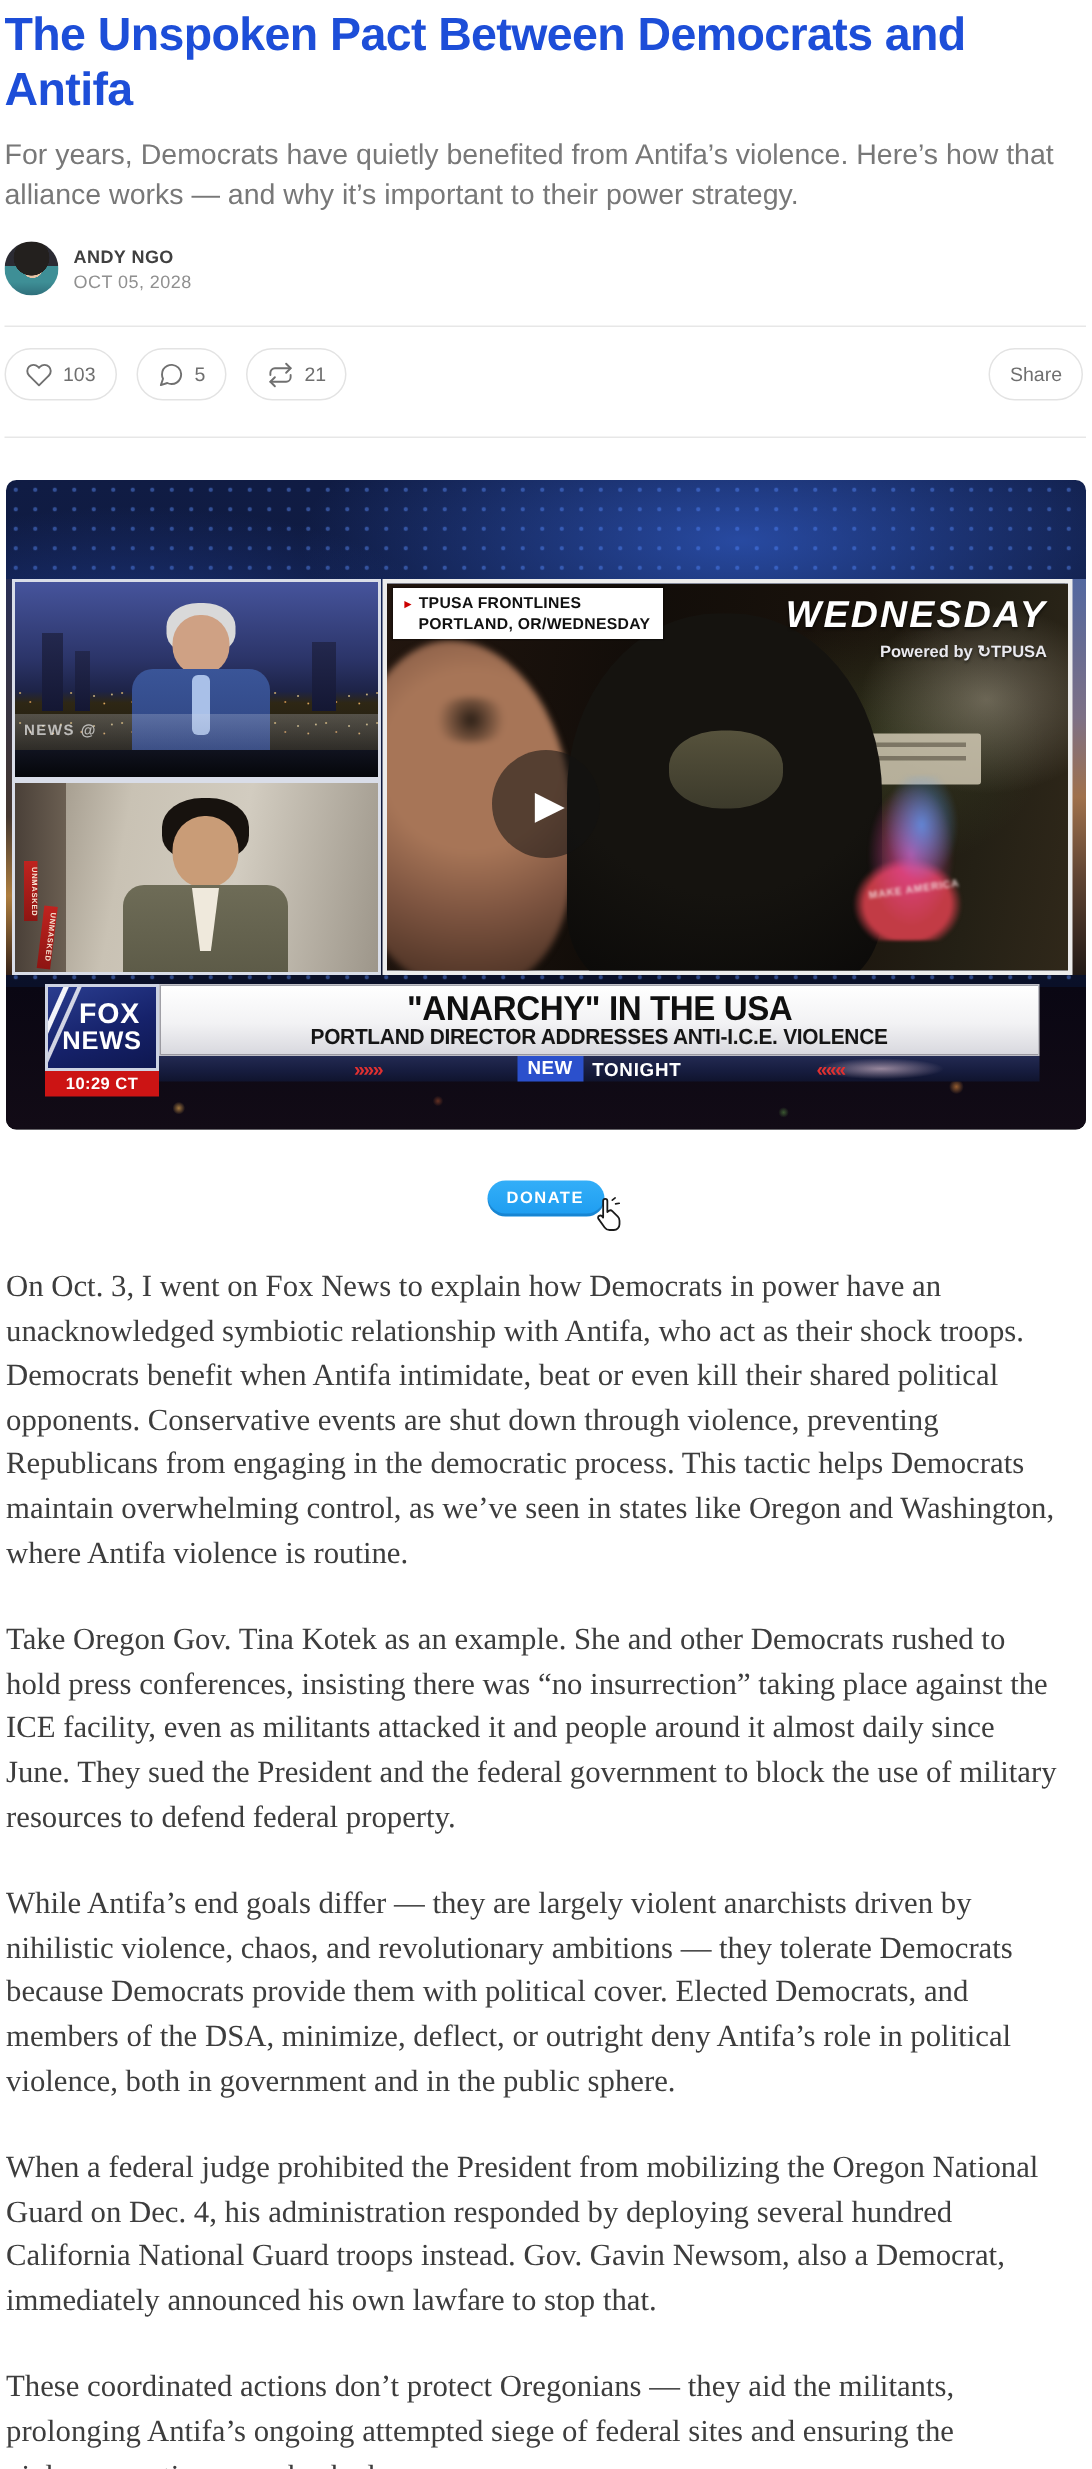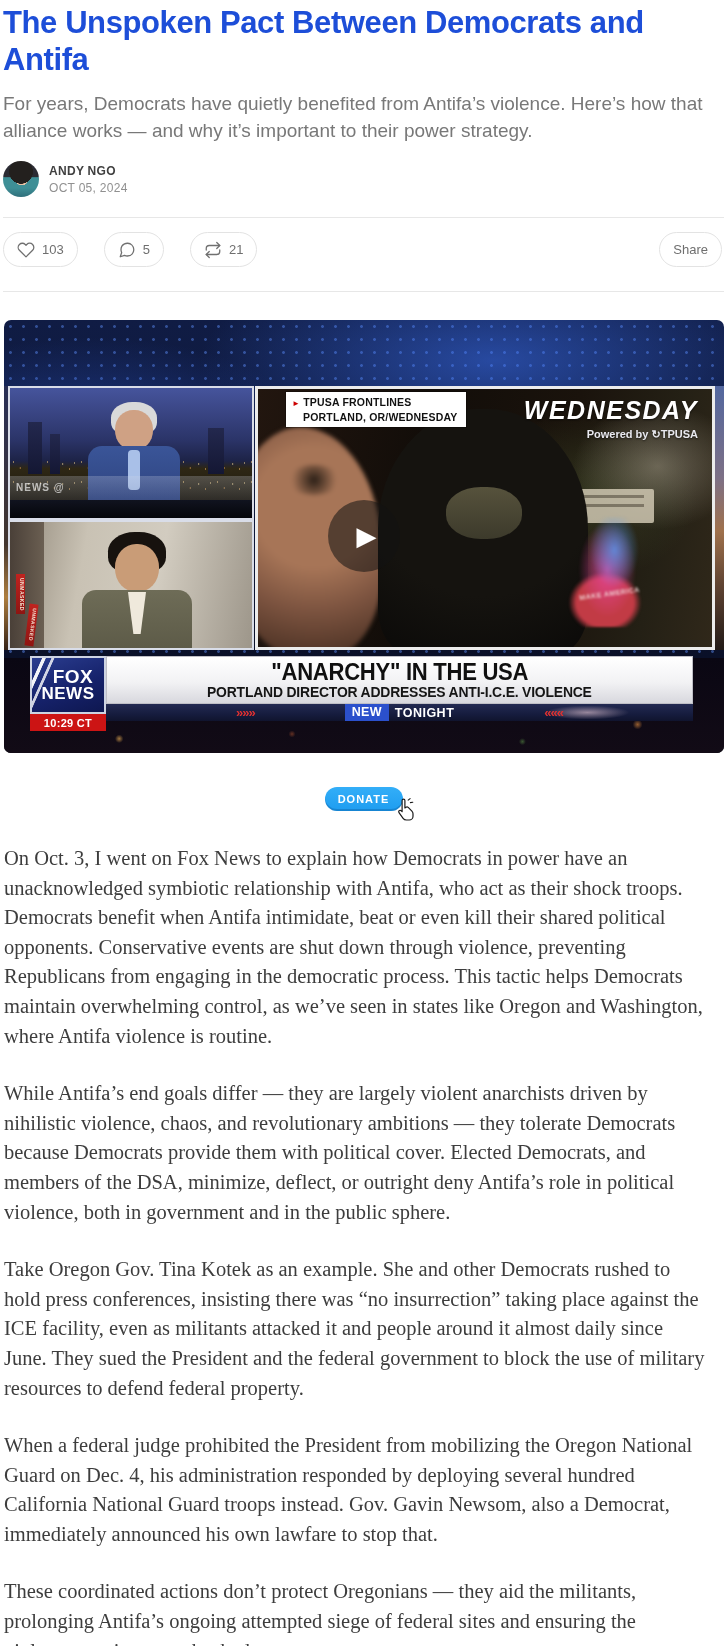--- a/index.html
+++ b/index.html
@@ -19,21 +19,21 @@
       radial-gradient(circle at 50% 30%, #23201e 0 38%, transparent 39%),
       radial-gradient(circle at 52% 48%, #e8c3a6 0 26%, transparent 27%),
       linear-gradient(180deg, #2b2b33 0 45%, #3e8f96 46% 75%, #2f6f7b 100%);
   }
   .byline-meta { display:flex; flex-direction:column; gap:3px; }
   .author { font-size:12px; font-weight:700; letter-spacing:.3px; color:#404040; }
   .pubdate { font-size:12px; color:#909090; letter-spacing:.3px; }
 
   
   .engagement { margin-top:20px; border-top:1px solid #e7e7e7; border-bottom:1px solid #e7e7e7;
-    padding:14px 0 24px 0; display:flex; align-items:center; gap:26px; }
+    padding:14px 0 24px 0; display:flex; align-items:center; gap:13px; }
   .pill { display:inline-flex; align-items:center; gap:7px; height:35px; padding:0 13px;
     border:1px solid #e3e3e3; border-radius:18px; background:#fff; color:#6f6f6f; font-size:13px; cursor:pointer; }
   .pill svg { display:block; }
   .share-pill { margin-left:auto; margin-right:2px; }
 
   
   .video { position:relative; margin:28px 0 0 1px; width:720px; height:433px; border-radius:7px; overflow:hidden;
     background: linear-gradient(180deg, #101c44 0%, #0c1638 55%, #0a1028 78%, #070810 88%, #05060c 100%); }
   .dots { position:absolute; inset:0 0 95px 0;
     background-image: radial-gradient(circle, rgba(96,146,255,.55) 1.1px, transparent 1.7px);
@@ -98,21 +98,21 @@
   .signpost i { display:block; height:3px; margin:6px 10px 0 10px; background:#6b6454; opacity:.7; }
   .hat-fire { position:absolute; left:288px; top:128px; width:118px; height:110px;
     background:
       radial-gradient(ellipse 34px 52px at 58% 30%, rgba(90,160,255,.75), transparent 72%),
       radial-gradient(ellipse 40px 66px at 52% 48%, rgba(233,70,160,.85), transparent 72%),
       radial-gradient(ellipse 52px 44px at 50% 78%, #c23b45 0 55%, transparent 70%);
     filter:blur(1px); }
   .hat-fire b { position:absolute; left:28%; top:66%; font-size:7px; color:#f2d9d9; font-weight:700; letter-spacing:.5px; transform:rotate(-8deg); opacity:.9; }
 
   .tpusa-label { position:absolute; left:258px; top:72px; background:#fff; color:#111; padding:4px 8px 4px 6px;
-    font-size:10.5px; font-weight:700; line-height:12.5px; letter-spacing:.2px; box-shadow:0 0 0 1px rgba(0,0,0,.25);margin-left:24px; }
+    font-size:10.5px; font-weight:700; line-height:12.5px; letter-spacing:.2px; box-shadow:0 0 0 1px rgba(0,0,0,.25); }
   .tpusa-label .tri { color:#c00; font-size:8px; margin-right:3px; }
 
   .frontlines { position:absolute; right:26px; top:76px; text-align:right; color:#fff; }
   .frontlines .fl-word { font-size:25px; font-weight:900; font-style:italic; letter-spacing:1.5px;
     text-shadow:0 1px 2px rgba(0,0,0,.6); }
   .frontlines .fl-sub { margin-top:3px; font-size:11px; font-weight:700; color:#e9e9ef; text-shadow:0 1px 2px rgba(0,0,0,.6); }
 
   .playbtn { position:absolute; left:324px; top:180px; width:72px; height:72px; border-radius:50%;
     background:rgba(18,18,18,.55); display:flex; align-items:center; justify-content:center; cursor:pointer; }
   .playbtn span { color:#fff; font-size:26px; margin-left:5px; }
@@ -160,21 +160,21 @@
 
 <div class="post">
 
   <h1 class="title">The Unspoken Pact Between Democrats and Antifa</h1>
   <div class="subtitle">For years, Democrats have quietly benefited from Antifa’s violence. Here’s how that alliance works — and why it’s important to their power strategy.</div>
 
   <div class="byline">
     <div class="avatar"></div>
     <div class="byline-meta">
       <span class="author">ANDY NGO</span>
-      <span class="pubdate">OCT 05, 2024</span>
+      <span class="pubdate">OCT 05, 2028</span>
     </div>
   </div>
 
   <div class="engagement">
     <div class="pill">
       <svg width="18" height="18" viewBox="0 0 24 24" fill="none" stroke="#707070" stroke-width="1.7" stroke-linecap="round" stroke-linejoin="round">
           <path d="M20.8 4.6a5.5 5.5 0 0 0-7.8 0L12 5.6l-1-1a5.5 5.5 0 0 0-7.8 7.8l1 1L12 21.2l7.8-7.8 1-1a5.5 5.5 0 0 0 0-7.8z"></path>
         </svg>
       <span>103</span>
     </div>
@@ -292,19 +292,19 @@
     <svg class="cursor-hand" width="22" height="24" viewBox="0 0 22 24">
       <g transform="translate(2,1)">
         <path d="M6.5 1.2 C7.3 1.2 7.9 1.8 7.9 2.6 L7.9 10 L9 9.2 C9.7 8.7 10.6 8.8 11.2 9.4 L14.9 13.1 C15.6 13.8 16 14.8 16 15.8 L16 18.2 C16 20.3 14.3 22 12.2 22 L9.4 22 C8.1 22 6.9 21.4 6.1 20.3 L2 14.6 C1.5 13.9 1.7 13 2.4 12.6 C3 12.2 3.8 12.3 4.3 12.8 L5.1 13.7 L5.1 2.6 C5.1 1.8 5.7 1.2 6.5 1.2 Z" fill="#ffffff" stroke="#1a1a1a" stroke-width="1.2" stroke-linejoin="round"></path>
         <path d="M11.2 2.1 L13.1 0.6 M13.4 4.6 L15.8 4.2" stroke="#1a1a1a" stroke-width="1.1" stroke-linecap="round"></path>
       </g>
     </svg>
   </div>
 
   <div class="body-text">
     <p>On Oct. 3, I went on Fox News to explain how Democrats in power have an unacknowledged symbiotic relationship with Antifa, who act as their shock troops. Democrats benefit when Antifa intimidate, beat or even kill their shared political opponents. Conservative events are shut down through violence, preventing Republicans from engaging in the democratic process. This tactic helps Democrats maintain overwhelming control, as we’ve seen in states like Oregon and Washington, where Antifa violence is routine.</p>
+    <p>Take Oregon Gov. Tina Kotek as an example. She and other Democrats rushed to hold press conferences, insisting there was “no insurrection” taking place against the ICE facility, even as militants attacked it and people around it almost daily since June. They sued the President and the federal government to block the use of military resources to defend federal property.</p>
     <p>While Antifa’s end goals differ — they are largely violent anarchists driven by nihilistic violence, chaos, and revolutionary ambitions — they tolerate Democrats because Democrats provide them with political cover. Elected Democrats, and members of the DSA, minimize, deflect, or outright deny Antifa’s role in political violence, both in government and in the public sphere.</p>
-    <p>Take Oregon Gov. Tina Kotek as an example. She and other Democrats rushed to hold press conferences, insisting there was “no insurrection” taking place against the ICE facility, even as militants attacked it and people around it almost daily since June. They sued the President and the federal government to block the use of military resources to defend federal property.</p>
     <p>When a federal judge prohibited the President from mobilizing the Oregon National Guard on Dec. 4, his administration responded by deploying several hundred California National Guard troops instead. Gov. Gavin Newsom, also a Democrat, immediately announced his own lawfare to stop that.</p>
     <p>These coordinated actions don’t protect Oregonians — they aid the militants, prolonging Antifa’s ongoing attempted siege of federal sites and ensuring the violence continues unchecked.</p>
   </div>
 
 </div>
 
 </body></html>

